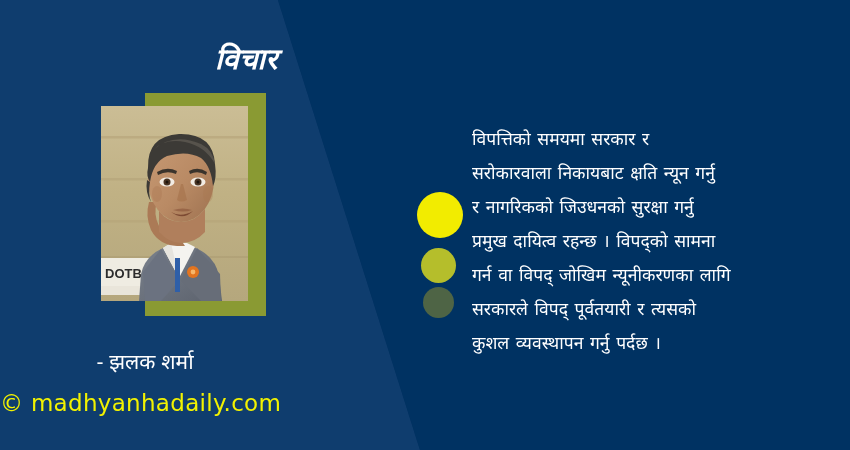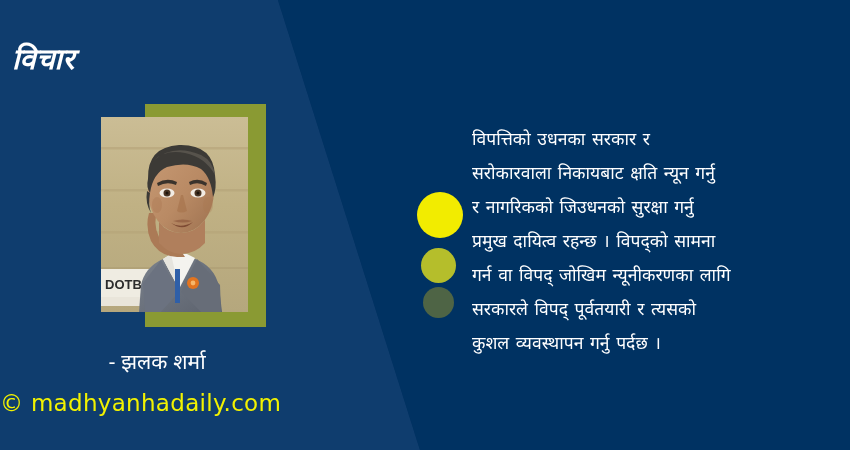--- a/index.html
+++ b/index.html
@@ -27,37 +27,37 @@
   .bg-right {
     position: absolute;
     left: 0; top: 0;
     width: 100%; height: 100%;
     background: #003262;
     clip-path: polygon(278px 0, 850px 0, 850px 450px, 420px 450px);
   }
   
   .title {
     position: absolute;
-    left: 12px;
+    left: 0;
     top: 44px;
     width: 278px;
-    text-align: left;
+    text-align: right;
     color: #ffffff;
     font-size: 29px;
     font-style: italic;
     font-weight: 600;
     letter-spacing: 0.5px;
     line-height: 1.1;
     font-family: "Liberation Sans", "DejaVu Sans", sans-serif;
   }
   
   .portrait-wrap {
     position: absolute;
     left: 101px;
-    top: 104px;
+    top: 93px;
     width: 170px;
     height: 228px;
   }
   .frame-accent {
     position: absolute;
     left: 44px;
     top: 0px;
     width: 121px;
     height: 223px;
     background: #8A9A33;
@@ -76,21 +76,20 @@
   .byline {
     position: absolute;
     left: 0px;
     top: 347px;
     width: 290px;
     text-align: center;
     color: #ffffff;
     font-size: 21px;
     font-weight: 400;
     font-family: "Liberation Sans", "DejaVu Sans", sans-serif;
-    padding-left: 12px;
   }
   
   .dot {
     position: absolute;
     border-radius: 50%;
   }
   .dot-1 { left: 417px; top: 192px; width: 46px; height: 46px; background: #F2EC00; }
   .dot-2 { left: 421px; top: 248px; width: 35px; height: 35px; background: #B5BE2B; }
   .dot-3 { left: 423px; top: 287px; width: 31px; height: 31px; background: #4E6445; }
   
@@ -194,21 +193,21 @@
       </svg>
     </div>
   </div>
 
   <div class="byline">- झलक शर्मा</div>
 
   <div class="dot dot-1"></div>
   <div class="dot dot-2"></div>
   <div class="dot dot-3"></div>
 
-  <div class="quote">विपत्तिको उधनका सरकार र
+  <div class="quote">विपत्तिको समयमा सरकार र
 सरोकारवाला निकायबाट क्षति न्यून गर्नु
 र नागरिकको जिउधनको सुरक्षा गर्नु
 प्रमुख दायित्व रहन्छ । विपद्को सामना
 गर्न वा विपद् जोखिम न्यूनीकरणका लागि
 सरकारले विपद् पूर्वतयारी र त्यसको
 कुशल व्यवस्थापन गर्नु पर्दछ ।</div>
 
   <div class="footer-url">© madhyanhadaily.com</div>
 
 </div>

